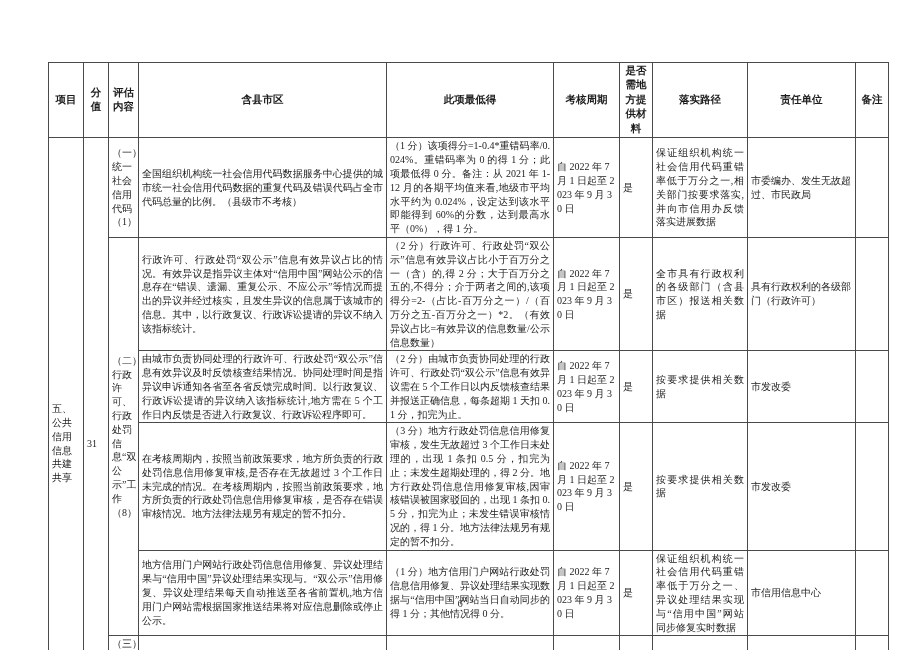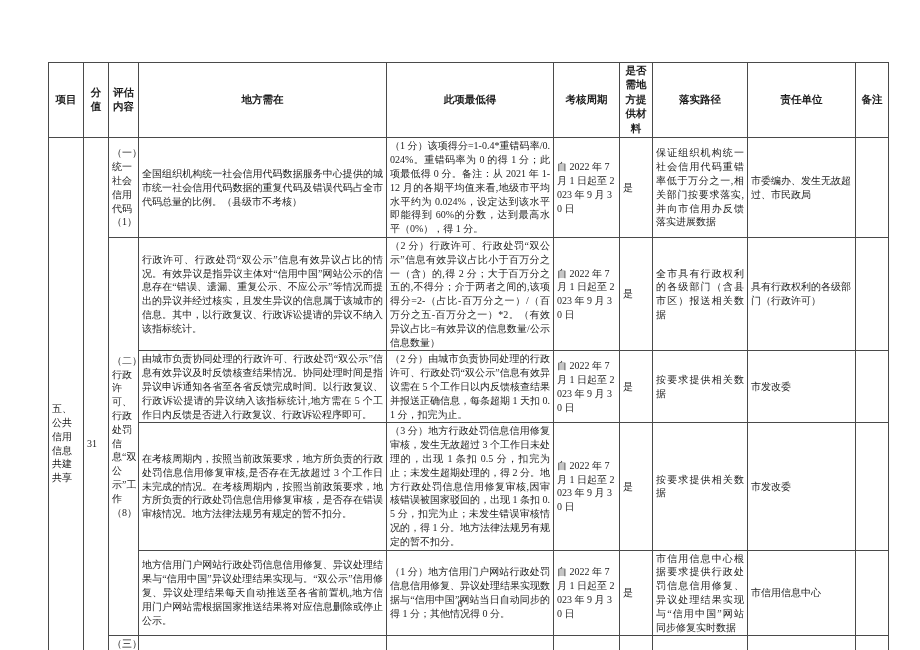--- a/index.html
+++ b/index.html
@@ -66,21 +66,21 @@
         <col style="width:95px">
         <col style="width:108px">
       <col style="width:33px">
     </colgroup>
 
     <tbody>
         <tr class="hrow">
       <th>项目</th>
       <th>分值</th>
       <th>评估内容</th>
-      <th>地方需在</th>
+      <th>含县市区</th>
       <th>此项最低得</th>
       <th>考核周期</th>
       <th>是否需地方提供材料</th>
       <th>落实路径</th>
       <th>责任单位</th>
       <th>备注</th>
     </tr>
 
     <tr class="r1">
       <td class="c" rowspan="6">五、公共信用信息共建共享</td>
@@ -124,21 +124,21 @@
       <td class="j">按要求提供相关数据</td>
       <td class="c">市发改委</td>
       <td class="c"></td>
     </tr>
 
     <tr class="r5">
       <td class="j">地方信用门户网站行政处罚信息信用修复、异议处理结果与“信用中国”异议处理结果实现与。“双公示”信用修复、异议处理结果每天自动推送至各省前置机,地方信用门户网站需根据国家推送结果将对应信息删除或停止公示。</td>
       <td class="j">（1 分）地方信用门户网站行政处罚信息信用修复、异议处理结果实现数据与“信用中国”网站当日自动同步的得 1 分；其他情况得 0 分。</td>
       <td class="c">自 2022 年 7 月 1 日起至 2023 年 9 月 30 日</td>
       <td class="c">是</td>
-      <td class="j">市信用信息中心根据要求提供行政处罚信息信用修复、异议处理结果实现与“信用中国”网站同步修复实时数据</td>
+      <td class="j">保证组织机构统一社会信用代码重错率低于万分之一、异议处理结果实现与“信用中国”网站同步修复实时数据</td>
       <td class="c">市信用信息中心</td>
       <td class="c"></td>
     </tr>
 
     <tr class="r6">
       <td class="c">（三）其他行政管理信息归集共享（5）</td>
       <td class="j">按照向国家平台上报的行政强制、行政奖励、行政确认、行政裁决、行政监督检查等 5 类行政管理信息上报数据合规率的情况。合规率即为城市上报国家平台的每类信息合规数据量与报送数据量的比例。</td>
       <td class="j">（5 分）按照向国家平台上报的行政强制、行政奖励、行政确认、行政裁决、行政监督检查等 5 类行政管理信息上报数据合规率计分，每类比例达到 100%的得 1 分；未上报数据的,不得分；每类得分=合规率*1。</td>
       <td class="c">自 2023 年 1 月 1 日起至 2023 年 9 月 30 日</td>
       <td class="c">是</td>

